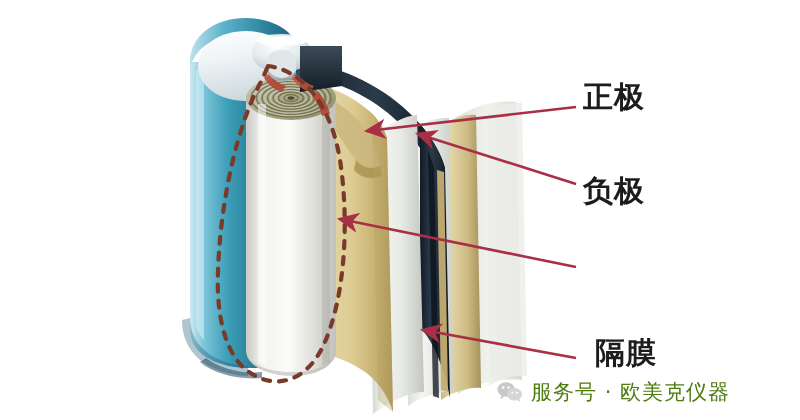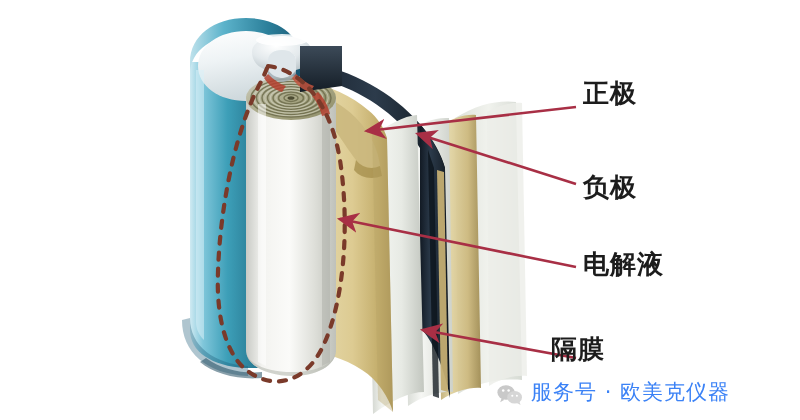--- a/index.html
+++ b/index.html
@@ -20,40 +20,40 @@
   #art {
     position: absolute;
     left: 0;
     top: 0;
     width: 800px;
     height: 420px;
   }
   .label {
     position: absolute;
     color: #1c1c1c;
-    font-family: Liberation Mono, monospace;
-    font-size: 26px;
+    font-family: Liberation Serif, serif;
+    font-size: 30px;
     font-weight: 700;
     letter-spacing: 1px;
     white-space: nowrap;
     line-height: 1;
   }
   #label-cathode { left: 583px; top: 82px; }
   #label-anode   { left: 583px; top: 176px; }
   #label-electrolyte { left: 583px; top: 253px; }
-  #label-separator   { left: 551px; top: 338px; }
+  #label-separator   { left: 595px; top: 338px; }
 
   #watermark {
     position: absolute;
     left: 497px;
     top: 378px;
     display: flex;
-    align-items: flex-end;
+    align-items: center;
     gap: 8px;
-    color: #3b82f6;
+    color: #4d7c0f;
     font-family: "DejaVu Sans", "Liberation Sans", sans-serif;
     font-size: 21px;
     font-weight: 400;
     white-space: nowrap;
   }
   #watermark .wm-text { letter-spacing: 1px; }
   .wechat-ico { display: block; }
 </style>
 </head>
 <body>
@@ -258,21 +258,20 @@
     <g stroke="#a82f45" stroke-width="2.6" fill="none">
       <line x1="576" y1="107" x2="367" y2="131" marker-end="url(#arrowHead)"></line>
       <line x1="576" y1="184" x2="418" y2="134" marker-end="url(#arrowHead)"></line>
       <line x1="576" y1="267" x2="340" y2="219" marker-end="url(#arrowHead)"></line>
       <line x1="576" y1="358" x2="423" y2="330" marker-end="url(#arrowHead)"></line>
     </g>
   </svg>
 
   <div class="label" id="label-cathode">正极</div>
   <div class="label" id="label-anode">负极</div>
-  <div class="label" id="label-electrolyte">电解液</div>
   <div class="label" id="label-separator">隔膜</div>
 
   <div id="watermark">
     <svg class="wechat-ico" width="26" height="22" viewBox="0 0 26 22">
       <ellipse cx="9" cy="8.5" rx="8.6" ry="7.3" fill="#c9c9c9"></ellipse>
       <path d="M4.6,14.2 L3.2,18.2 L7.4,15.8 Z" fill="#c9c9c9"></path>
       <circle cx="6.2" cy="6.6" r="1.25" fill="#ffffff"></circle>
       <circle cx="11.6" cy="6.6" r="1.25" fill="#ffffff"></circle>
       <ellipse cx="17.6" cy="13.2" rx="7.4" ry="6.3" fill="#d6d6d6"></ellipse>
       <path d="M22.4,17.6 L23.6,21.0 L19.9,18.9 Z" fill="#d6d6d6"></path>

